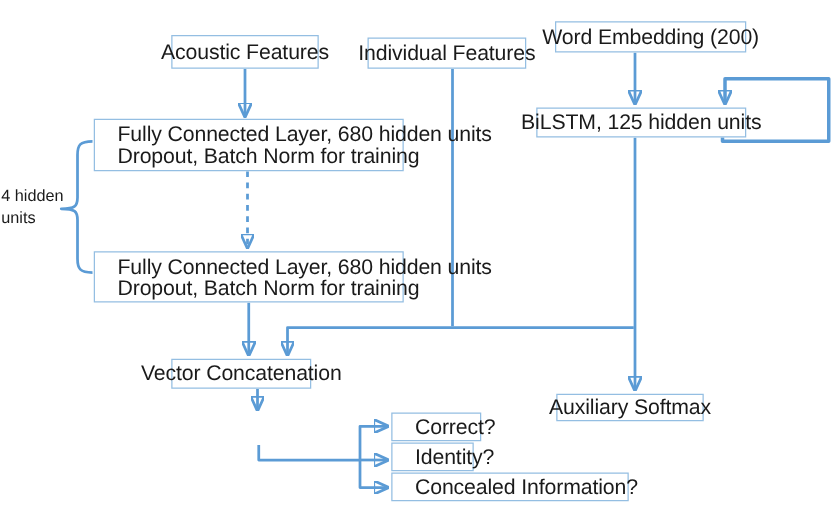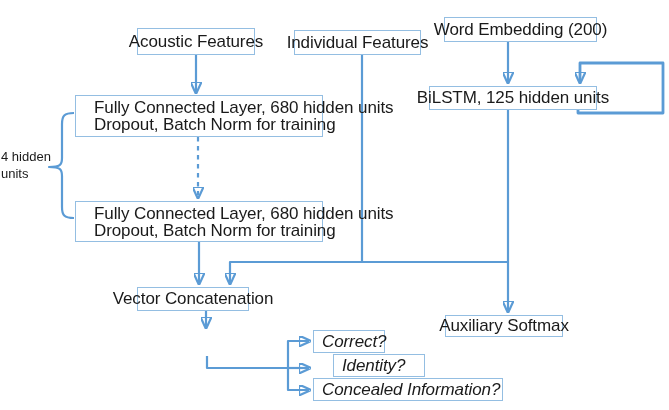--- a/index.html
+++ b/index.html
@@ -19,21 +19,21 @@
   svg.connectors path{stroke:var(--arrow);fill:none;stroke-width:2.2;stroke-linejoin:round;}
   svg.connectors path.thick{stroke-width:2.8;}
   svg.connectors path.dash{stroke-dasharray:4.5 4.5;}
   .ah{fill:var(--arrow);}
   .node{
     position:absolute;z-index:2;box-sizing:border-box;
     background:var(--box-fill);border:1.5px solid var(--box-border);
     display:flex;align-items:center;justify-content:center;
     font-size:17px;letter-spacing:-0.1px;white-space:nowrap;
   }
-  .node.left{justify-content:flex-start;padding-left:8px;font-style:italic;}
+  .node.left{justify-content:flex-start;padding-left:18px;}
   .node.fc{flex-direction:column;align-items:flex-start;justify-content:center;
     padding-left:18px;line-height:17px;}
   .annotation{
     position:absolute;z-index:2;font-size:13px;line-height:17px;
     color:var(--text);white-space:nowrap;
   }
 </style>
 </head>
 <body>
 
@@ -94,21 +94,21 @@
 
 
   <div class="node" style="left:445px;top:315px;width:118px;height:22px;">
     <span>Auxiliary Softmax</span>
   </div>
 
   <div class="node left" style="left:313px;top:330px;width:72px;height:23px;">
     <span>Correct?</span>
   </div>
 
-  <div class="node left" style="left:313px;top:354px;width:92px;height:23px;margin-left:20px;">
+  <div class="node left" style="left:313px;top:354px;width:66px;height:23px;">
     <span>Identity?</span>
   </div>
 
   <div class="node left" style="left:313px;top:378px;width:190px;height:23px;">
     <span>Concealed Information?</span>
   </div>
 
   <div class="annotation" style="left:1px;top:148px;">
     <div>4 hidden</div>
     <div>units</div>

